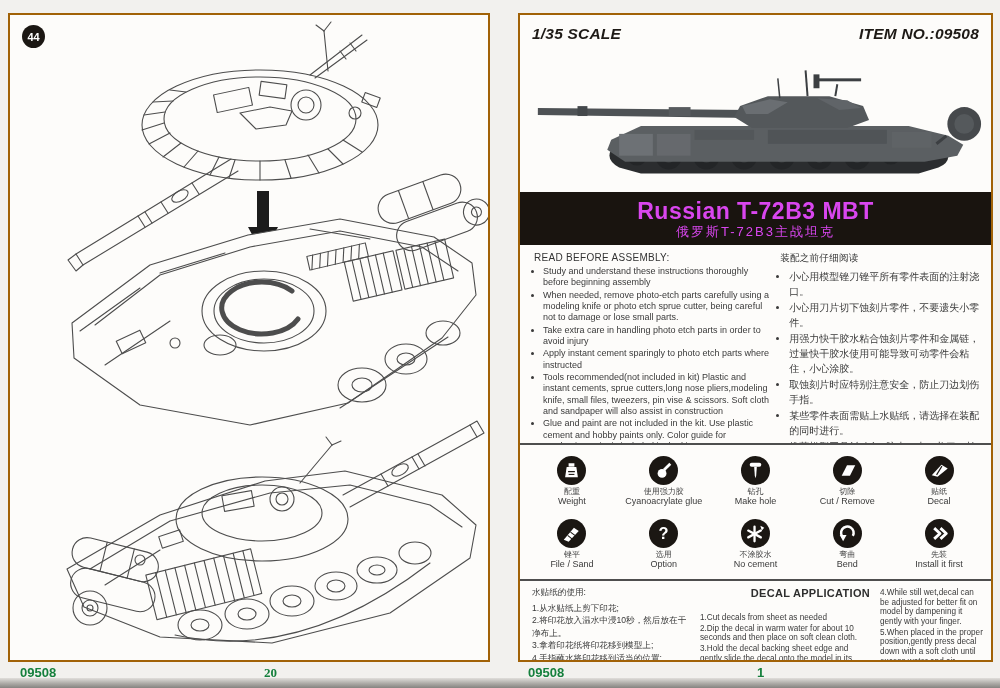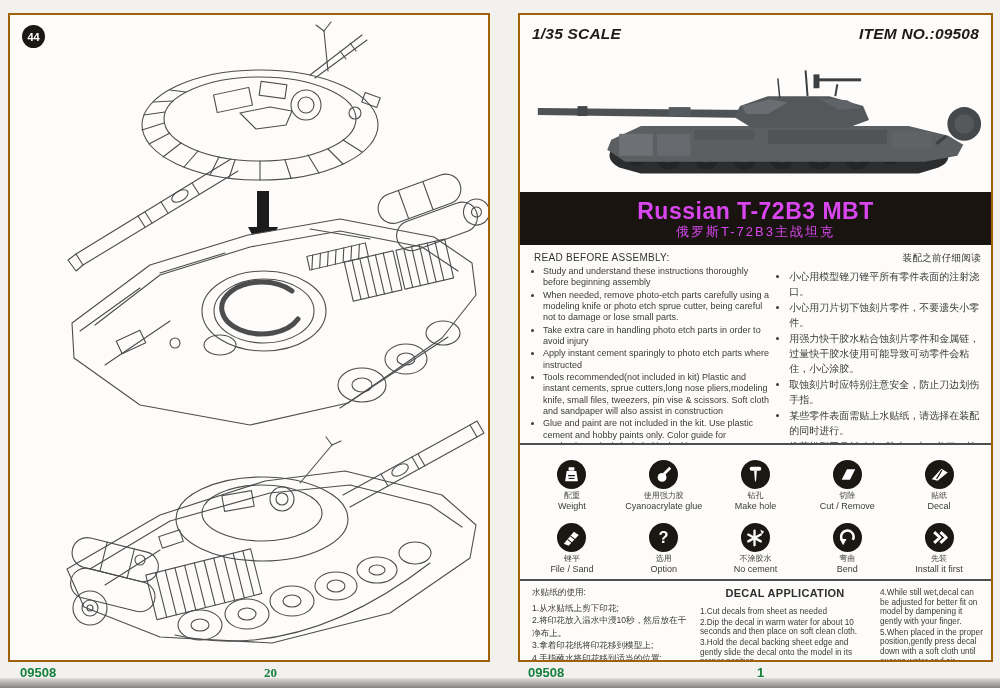--- a/index.html
+++ b/index.html
@@ -43,45 +43,45 @@
   }
   .rp-banner .t-en{font-size:23px;font-weight:bold;letter-spacing:.5px;line-height:1;}
   .rp-banner .t-cn{font-size:13px;letter-spacing:2px;line-height:1;}
   .rp-read{
     display:flex;gap:8px;padding:7px 10px 4px 12px;height:200px;box-sizing:border-box;
     border-bottom:2px solid #4e4e4e;overflow:hidden;
   }
   .read-col-en{width:54%;}
   .read-col-cn{width:46%;}
   .read-title{font-size:10px;font-weight:normal;color:#333;margin:0 0 3px 2px;letter-spacing:.3px;}
-  .read-title-cn{font-size:9.5px;margin:0 0 4px 8px;text-align:right;}
+  .read-title-cn{font-size:9.5px;margin:0 0 4px 2px;}
   ul.bullets{margin:0;padding:0 0 0 11px;list-style:disc;}
   .read-col-en li{font-size:9px;line-height:1.26;margin:0 0 1px 0;color:#3a3a3a;}
   .read-col-cn li{font-size:10px;line-height:1.5;margin:0 0 1px 0;color:#3a3a3a;}
   .rp-icons{
     height:136px;box-sizing:border-box;border-bottom:2px solid #4e4e4e;
     display:grid;grid-template-columns:repeat(5,1fr);grid-template-rows:1fr 1fr;
     padding:6px 6px 4px 6px;row-gap:2px;
   }
-  .icon-cell{display:flex;flex-direction:column;align-items:center;justify-content:flex-end;gap:1px;}
+  .icon-cell{display:flex;flex-direction:column;align-items:center;justify-content:center;gap:1px;}
   .icon-circle{
     width:29px;height:29px;border-radius:50%;background:#1b1713;
     display:flex;align-items:center;justify-content:center;flex:0 0 auto;
   }
   .icon-circle svg{width:29px;height:29px;display:block;}
   .icon-cn{font-size:8px;color:#444;line-height:1.1;margin-top:2px;}
   .icon-en{font-size:9px;color:#3a3a3a;line-height:1.1;}
   .rp-decal{
     flex:1;display:flex;gap:10px;padding:6px 8px 2px 12px;box-sizing:border-box;overflow:hidden;
   }
   .decal-cn{width:158px;flex:0 0 auto;}
   .decal-cn-title{font-size:8.6px;margin-bottom:3px;color:#3a3a3a;}
   .decal-cn .line{font-size:8.6px;line-height:1.45;color:#3a3a3a;}
   .decal-mid{width:170px;flex:0 0 auto;}
-  .decal-title{font-size:11px;font-weight:bold;text-align:center;color:#2e2e2e;margin:0 0 8px 0;letter-spacing:.3px;}
+  .decal-title{font-size:11px;font-weight:bold;text-align:right;color:#2e2e2e;margin:0 0 14px 0;letter-spacing:.3px;}
   .decal-mid .line,.decal-right .line{font-size:8.2px;line-height:1.18;color:#3a3a3a;margin-bottom:1px;}
   .decal-right{flex:1;padding-top:1px;}
 </style>
 </head>
 <body>
 
 <div class="stage">
 
   <section class="page page-left">
     <div class="step-badge">

